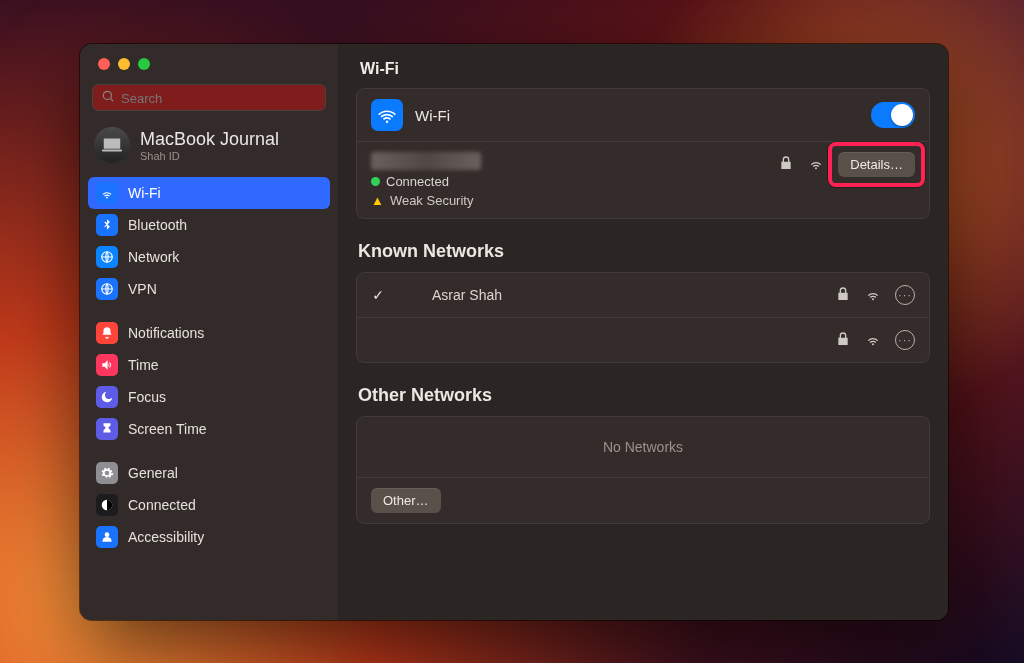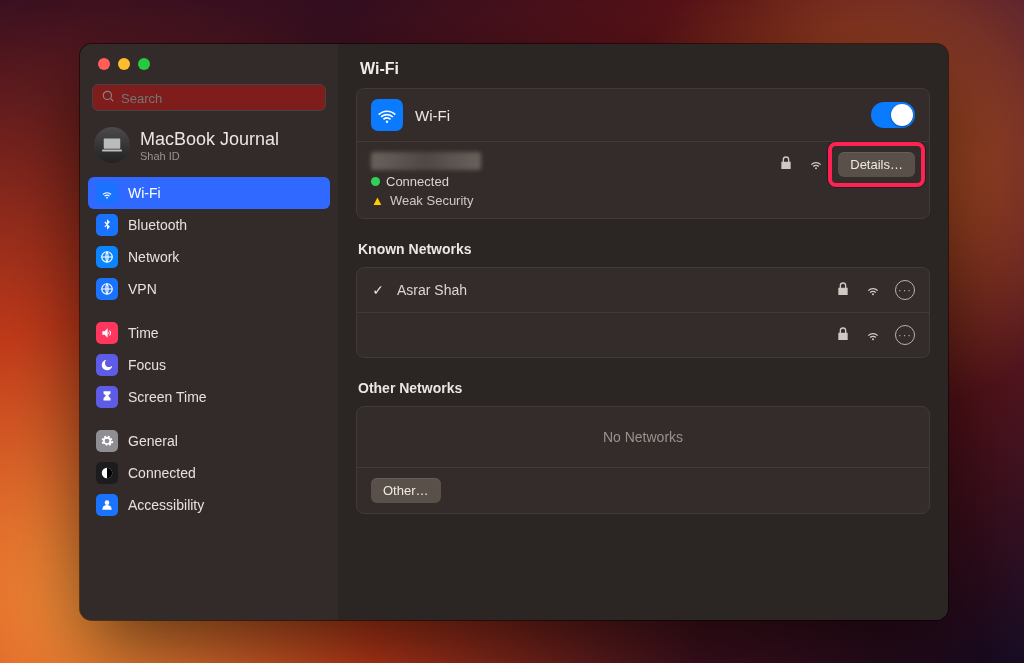--- a/index.html
+++ b/index.html
@@ -87,24 +87,24 @@
   .right-icons svg{width:16px;height:16px;fill:#cfc9c4;}
   .btn{
     background:#595049; color:#efeae6; font-size:13px; border:none;
     padding:5px 12px; border-radius:6px; cursor:default;
     box-shadow:inset 0 1px 0 rgba(255,255,255,0.08);
   }
   .highlight-ring{
     position:absolute; border:4px solid #ff2253; border-radius:8px; pointer-events:none;
     box-shadow:0 0 0 1px rgba(0,0,0,0.3);
   }
-  .section-title{font-size:14px;font-weight:600;color:#ece7e3;margin:22px 2px 10px;}
+  .section-title{font-size:18px;font-weight:600;color:#ece7e3;margin:22px 2px 10px;}
   .net-row{display:flex;align-items:center;padding:12px 14px;gap:12px;font-size:14px;color:#ddd7d2;}
   .check{width:14px;display:flex;justify-content:center;color:#ece7e3;}
-  .net-name{flex:1;}
+  .net-name{flex:1;margin-left:35px;}
   .more-circle{width:20px;height:20px;border:1.5px solid #b9b2ac;border-radius:50%;display:flex;align-items:center;justify-content:center;font-size:11px;color:#b9b2ac;letter-spacing:1px;}
   .no-net{ text-align:center; color:#9a928c; padding:22px 0; font-size:14px;}
   .other-row{display:flex;padding:10px 14px;}
 </style>
 </head>
 <body>
 
 <div class="wallpaper-overlay"></div>
 
 <div class="window">
@@ -170,20 +170,28 @@
               <svg viewBox="0 0 24 24">
                 <circle cx="12" cy="12" r="9" fill="none" stroke="#fff" stroke-width="2"></circle>
                 <path d="M3 12h18M12 3c2.5 3 2.5 15 0 18M12 3c-2.5 3-2.5 15 0 18" stroke="#fff" stroke-width="2" fill="none"></path>
               </svg>
             </span>
             <span>VPN</span>
           </div>
         </div>
         <div class="nav-group">
           <div class="nav-item">
+            <span class="ico red">
+              <svg viewBox="0 0 24 24">
+                <path d="M12 2a6 6 0 00-6 6v4l-2 3h16l-2-3V8a6 6 0 00-6-6zm0 20a3 3 0 003-3H9a3 3 0 003 3z"></path>
+              </svg>
+            </span>
+            <span>Notifications</span>
+          </div>
+          <div class="nav-item">
             <span class="ico pink">
               <svg viewBox="0 0 24 24">
                 <path d="M4 9v6h4l5 5V4L8 9H4zm12 3a3 3 0 00-1.5-2.6v5.2A3 3 0 0016 12zm3 0a6 6 0 00-3-5.2v2.1a4 4 0 010 6.2v2.1A6 6 0 0019 12z"></path>
               </svg>
             </span>
             <span>Time</span>
           </div>
           <div class="nav-item">
             <span class="ico purple">
               <svg viewBox="0 0 24 24">

